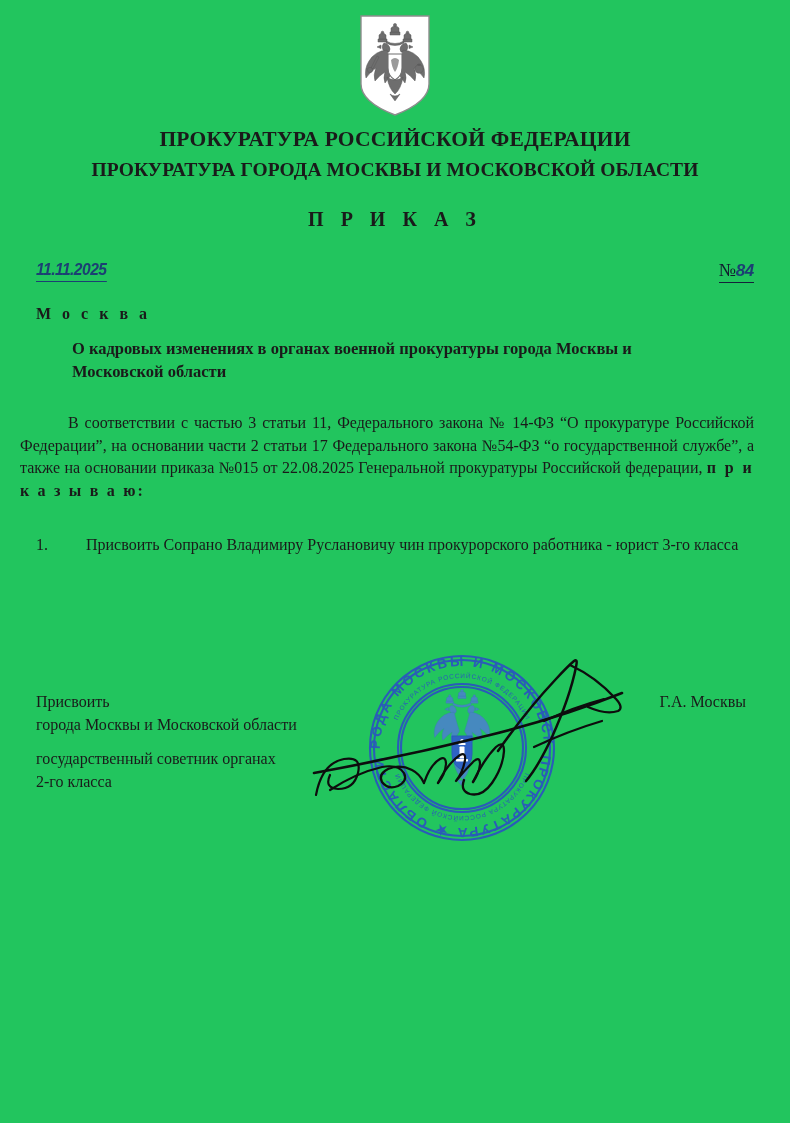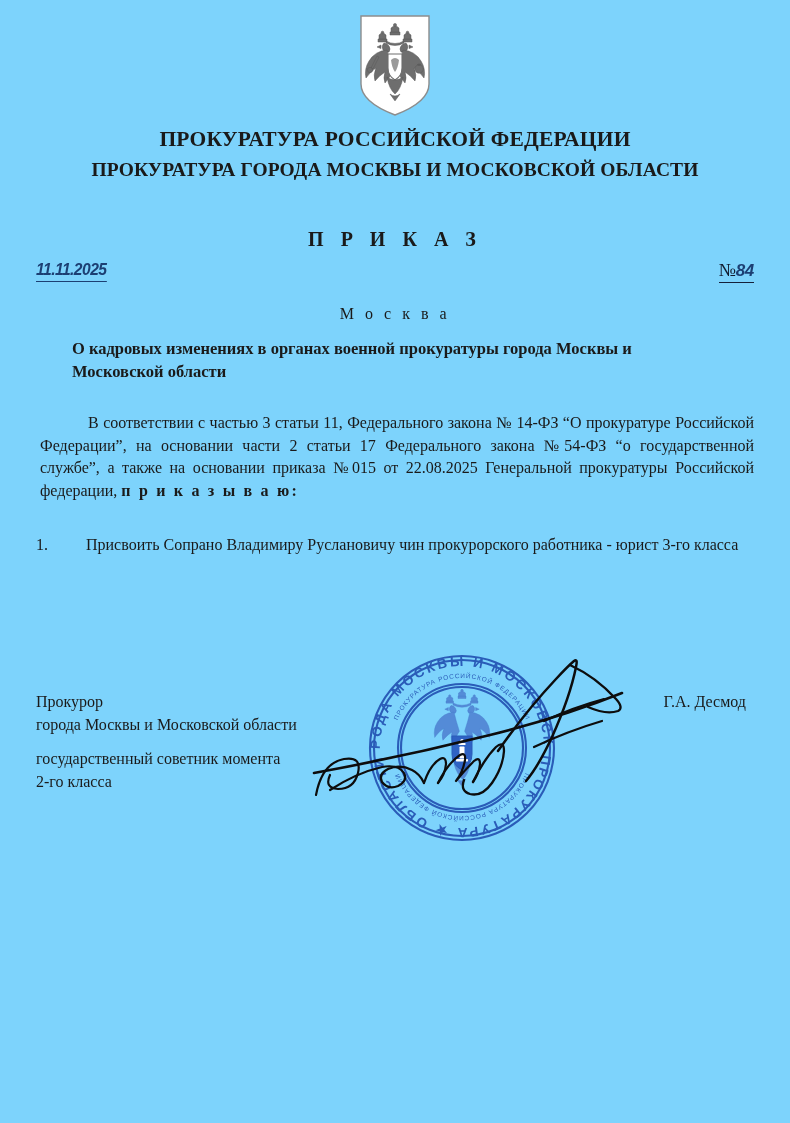--- a/index.html
+++ b/index.html
@@ -13,21 +13,21 @@
     position: relative;
     font-family: "Liberation Serif", "DejaVu Serif", serif;
     color: #1a1a1a;
     overflow: hidden;
   }
 
   .page {
     position: relative;
     width: 790px;
     height: 1123px;
-    background: #7dd3fc;
+    background: #22c55e;
     padding: 0;
     box-sizing: border-box;
   }
 
   
   .emblem-wrap {
     position: absolute;
     left: 0;
     right: 0;
     top: 14px;
@@ -64,21 +64,20 @@
 
   .doc-kind {
     position: absolute;
     left: 36px;
     right: 36px;
     top: 208px;
     text-align: center;
     font-size: 20px;
     font-weight: bold;
     letter-spacing: 6px;
-    margin-top: 20px;
   }
 
   
   .meta-row {
     position: absolute;
     left: 36px;
     right: 36px;
     top: 260px;
     height: 26px;
     text-align: right;
@@ -121,39 +120,38 @@
     color: #1c3f73;
     letter-spacing: -0.3px;
   }
 
   
   .city {
     position: absolute;
     left: 36px;
     right: 36px;
     top: 305px;
-    text-align: center;
-    font-size: 16px;
-    font-weight: normal;
+    font-size: 16px;
+    font-weight: bold;
     letter-spacing: 3.5px;
   }
   .doc-title {
     position: absolute;
     left: 72px;
     right: 72px;
     top: 337px;
     font-size: 16.5px;
     font-weight: bold;
     line-height: 1.4;
   }
 
   
   .body-par {
     position: absolute;
-    left: 40px;
+    left: 20px;
     right: 36px;
     top: 396px;
     font-size: 16px;
     line-height: 1.42;
     text-align: justify;
     text-indent: 48px;
     hyphens: none;
   }
   .body-par .b-cmd {
     font-weight: bold;
@@ -282,28 +280,28 @@
 
   <div class="doc-title">О кадровых изменениях в органах военной прокуратуры города Москвы и Московской области</div>
 
   <p class="body-par"><span>В соответствии с частью 3 статьи 11, Федерального закона № 14-ФЗ “О прокуратуре Российской Федерации”, на основании части 2 статьи 17 Федерального закона №54-ФЗ “о государственной службе”, а также на основании приказа №015 от 22.08.2025 Генеральной прокуратуры Российской федерации, </span><span class="b-cmd">п р и к а з ы в а ю:</span></p>
 
   <div class="order-list">
     <p class="order-item"><span class="oi-num">1.</span><span>Присвоить Сопрано Владимиру Руслановичу чин прокурорского работника - юрист 3-го класса</span></p>
   </div>
 
   <div class="sign-block">
-    <div>Прокурор</div>
+    <div>Присвоить</div>
     <div>города Москвы и Московской области</div>
     <div class="sign-gap"></div>
-    <div>государственный советник момента</div>
+    <div>государственный советник органах</div>
     <div>2-го класса</div>
   </div>
 
-  <div class="sign-name">Г.А. Десмод</div>
+  <div class="sign-name">Г.А. Москвы</div>
 
   <svg class="seal" viewBox="0 0 200 200" aria-hidden="true">
     <defs>
       <path id="arcOuter" d="M 100,100 m -82,0 a 82,82 0 1,1 164,0" fill="none"></path>
       <path id="arcOuterBottom" d="M 100,100 m 80,0 a 80,80 0 1,1 -160,0" fill="none"></path>
       <path id="arcInner" d="M 100,100 m -70,0 a 70,70 0 1,1 140,0" fill="none"></path>
       <path id="arcInnerBottom" d="M 100,100 m 68,0 a 68,68 0 1,1 -136,0" fill="none"></path>
     </defs>
 
     <g fill="none" stroke="#2a5cb8" stroke-width="2.1">

